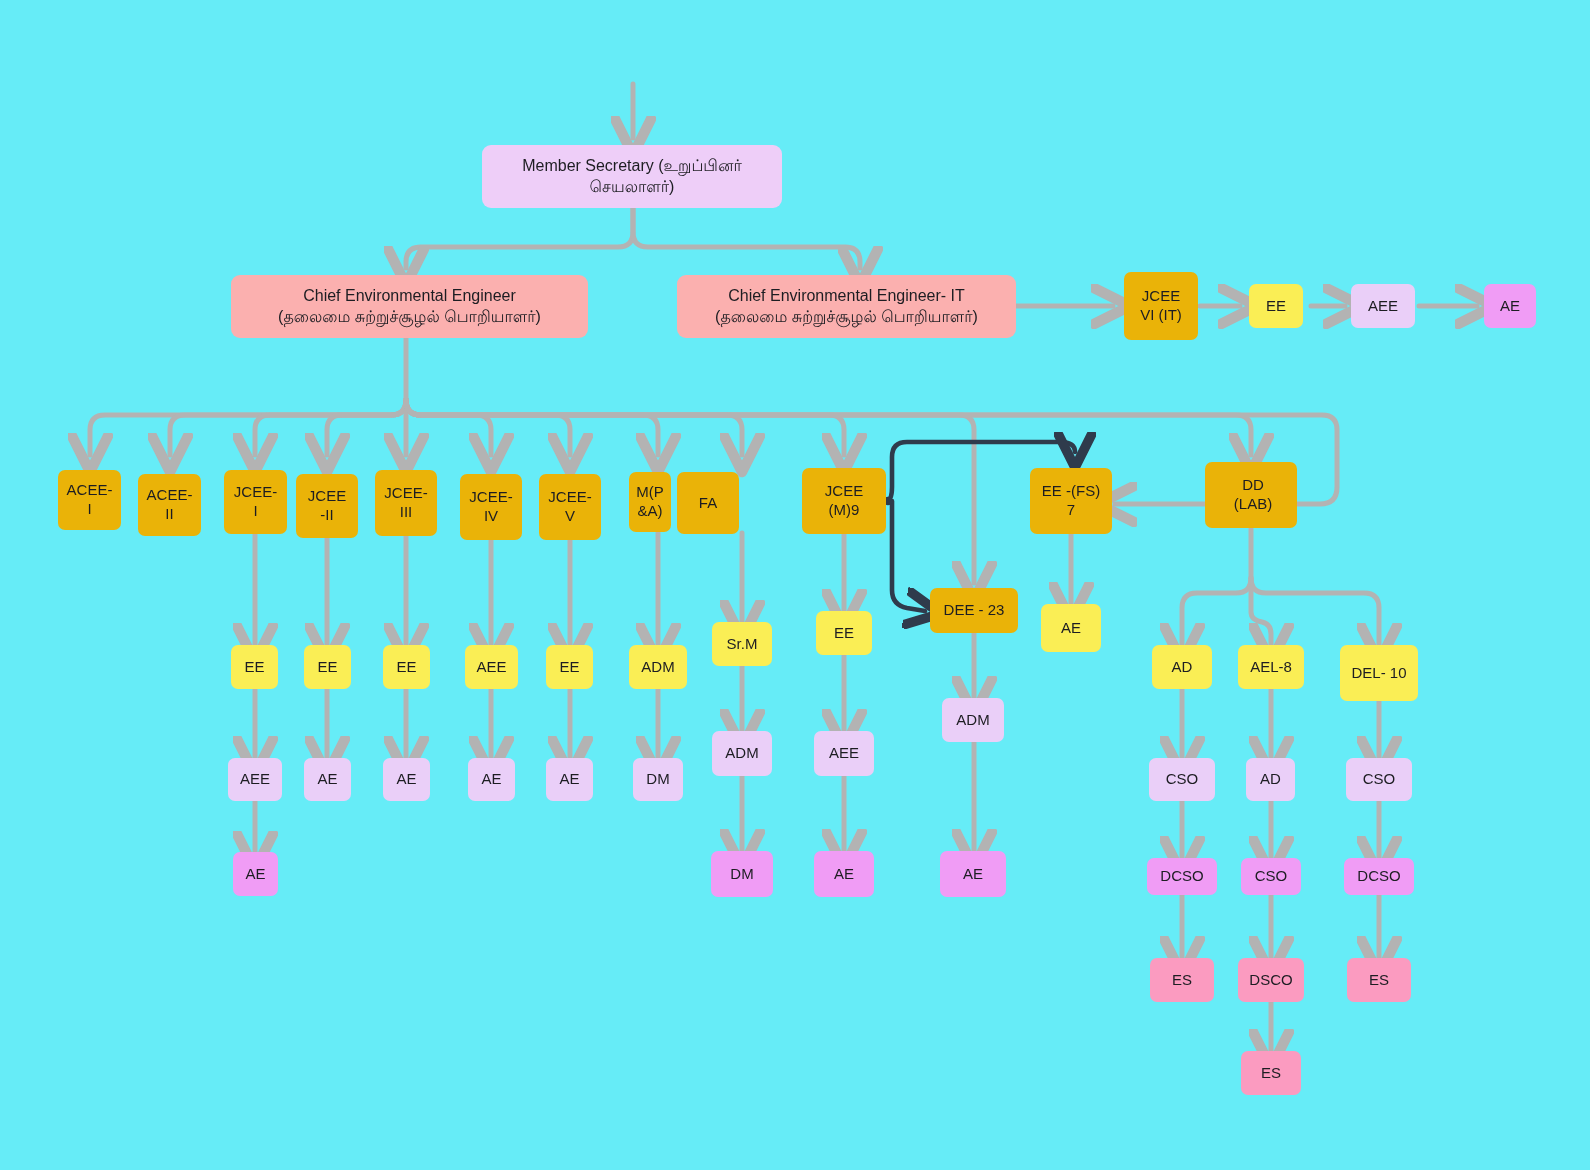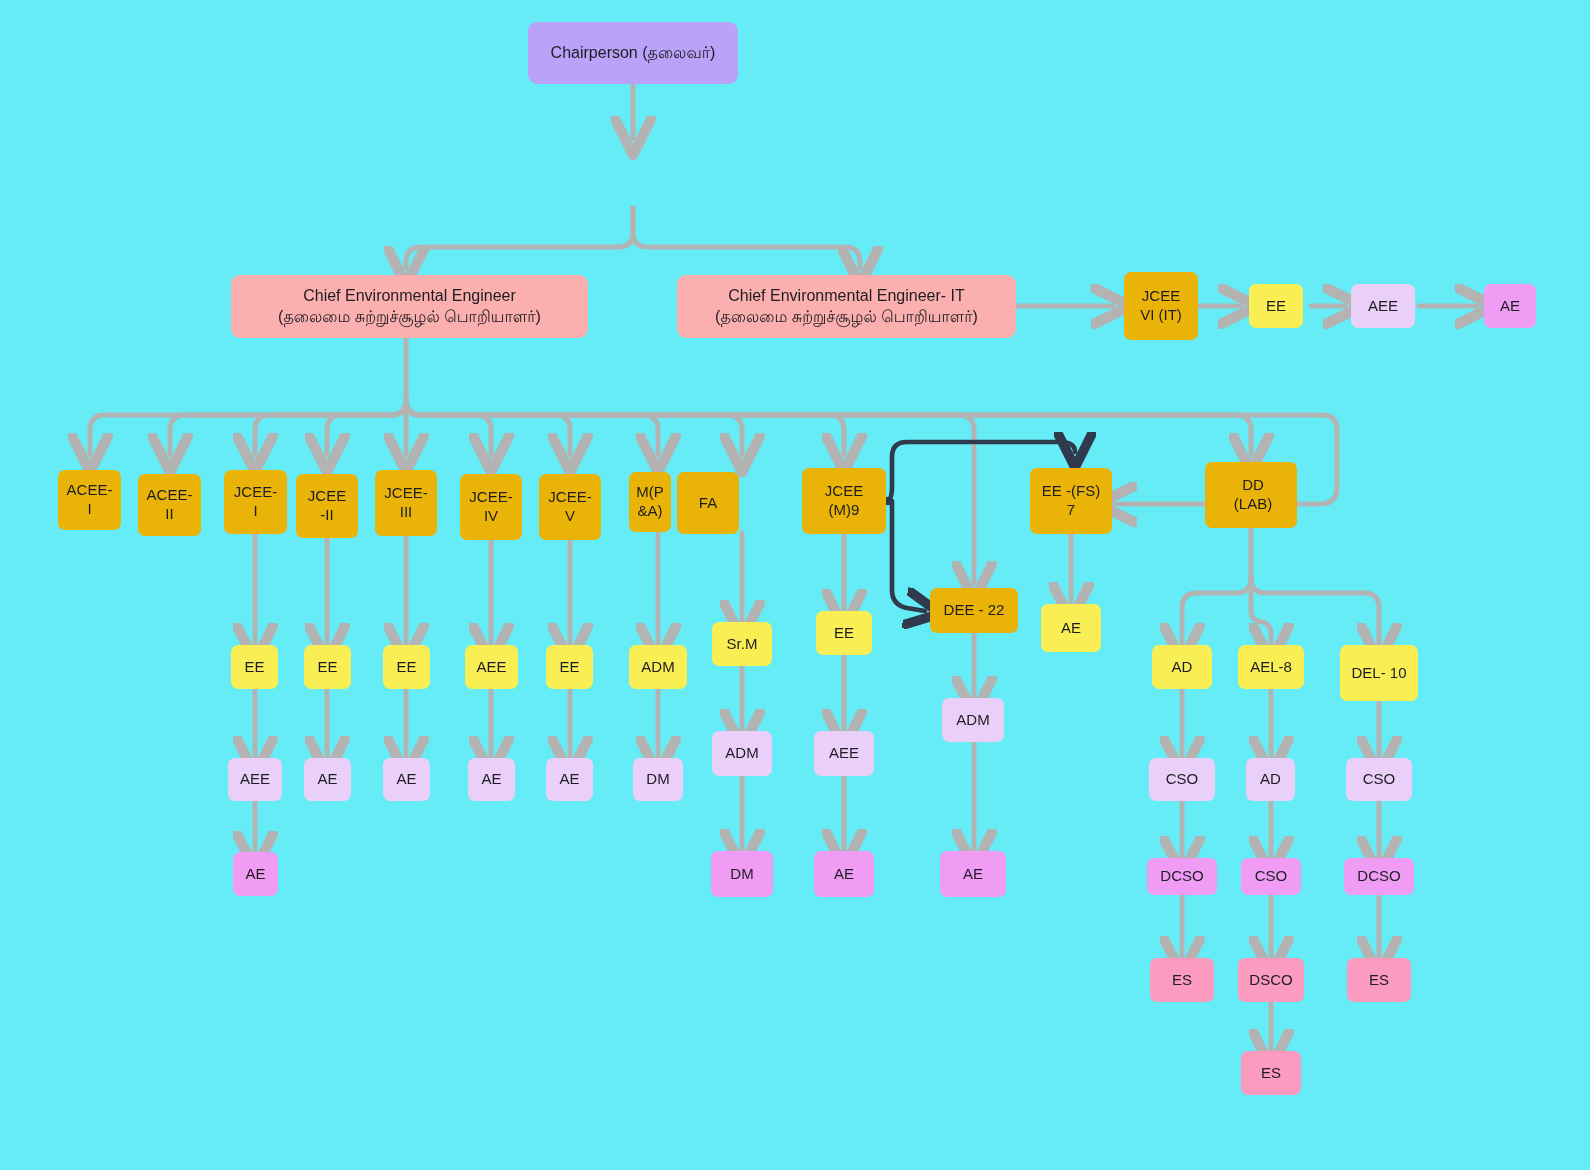--- a/index.html
+++ b/index.html
@@ -126,21 +126,21 @@
       <path d="M1379,895 L1379,958"></path>
     </g>
 
     <g fill="none" stroke="#2F3B4C" stroke-width="4.6" stroke-linecap="round" stroke-linejoin="round">
       <path d="M886,501 Q892,501 892,487 L892,457 Q892,442 907,442 L1060,442 Q1075,442 1075,452" marker-end="url(#ahd)"></path>
       <path d="M886,501 L892,501 L892,590 Q892,605 907,608 L925,611" marker-end="url(#ahd)"></path>
       <circle cx="888" cy="501" r="4.2" fill="#2F3B4C" stroke="none"></circle>
     </g>
   </svg>
 
-  <div class="node chair big" style="left:528px;top:22px;width:210px;height:62px;">Chairperson (தலைவர்)</div>
+  <div class="node ms big" style="left:482px;top:145px;width:300px;height:63px;">Member Secretary (உறுப்பினர் செயலாளர்)</div>
   <div class="node cee big" style="left:231px;top:275px;width:357px;height:63px;">Chief Environmental Engineer
 (தலைமை சுற்றுச்சூழல் பொறியாளர்)</div>
   <div class="node cee big" style="left:677px;top:275px;width:339px;height:63px;">Chief Environmental Engineer- IT
 (தலைமை சுற்றுச்சூழல் பொறியாளர்)</div>
 
   <div class="node green" style="left:1124px;top:272px;width:74px;height:68px;">JCEE
 VI (IT)</div>
   <div class="node yellow" style="left:1249px;top:284px;width:54px;height:44px;">EE</div>
   <div class="node lav" style="left:1351px;top:284px;width:64px;height:44px;">AEE</div>
   <div class="node magenta" style="left:1484px;top:284px;width:52px;height:44px;">AE</div>
@@ -161,21 +161,21 @@
 V</div>
   <div class="node green" style="left:629px;top:472px;width:42px;height:60px;">M(P
 &amp;A)</div>
   <div class="node green" style="left:677px;top:472px;width:62px;height:62px;">FA</div>
   <div class="node green" style="left:802px;top:468px;width:84px;height:66px;">JCEE
 (M)9</div>
   <div class="node green" style="left:1030px;top:468px;width:82px;height:66px;">EE -(FS)
 7</div>
   <div class="node green" style="left:1205px;top:462px;width:92px;height:66px;padding-left:8px;">DD
 (LAB)</div>
-  <div class="node green" style="left:930px;top:588px;width:88px;height:45px;">DEE - 22</div>
+  <div class="node green" style="left:930px;top:588px;width:88px;height:45px;">DEE - 23</div>
 
   <div class="node yellow" style="left:231px;top:645px;width:47px;height:44px;">EE</div>
   <div class="node lav" style="left:228px;top:758px;width:54px;height:43px;">AEE</div>
   <div class="node magenta" style="left:233px;top:852px;width:45px;height:44px;">AE</div>
 
   <div class="node yellow" style="left:304px;top:645px;width:47px;height:44px;">EE</div>
   <div class="node lav" style="left:304px;top:758px;width:47px;height:43px;">AE</div>
 
   <div class="node yellow" style="left:383px;top:645px;width:47px;height:44px;">EE</div>
   <div class="node lav" style="left:383px;top:758px;width:47px;height:43px;">AE</div>

